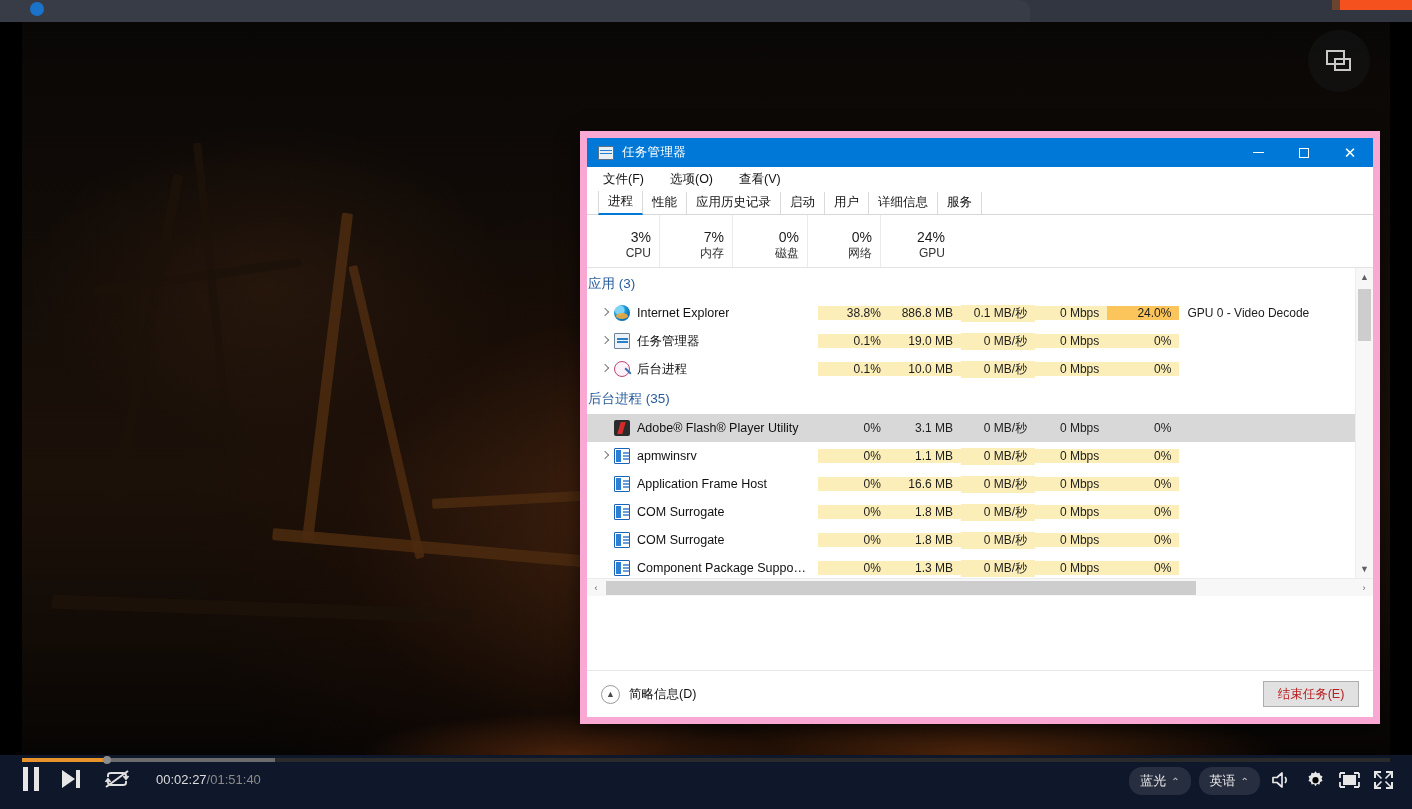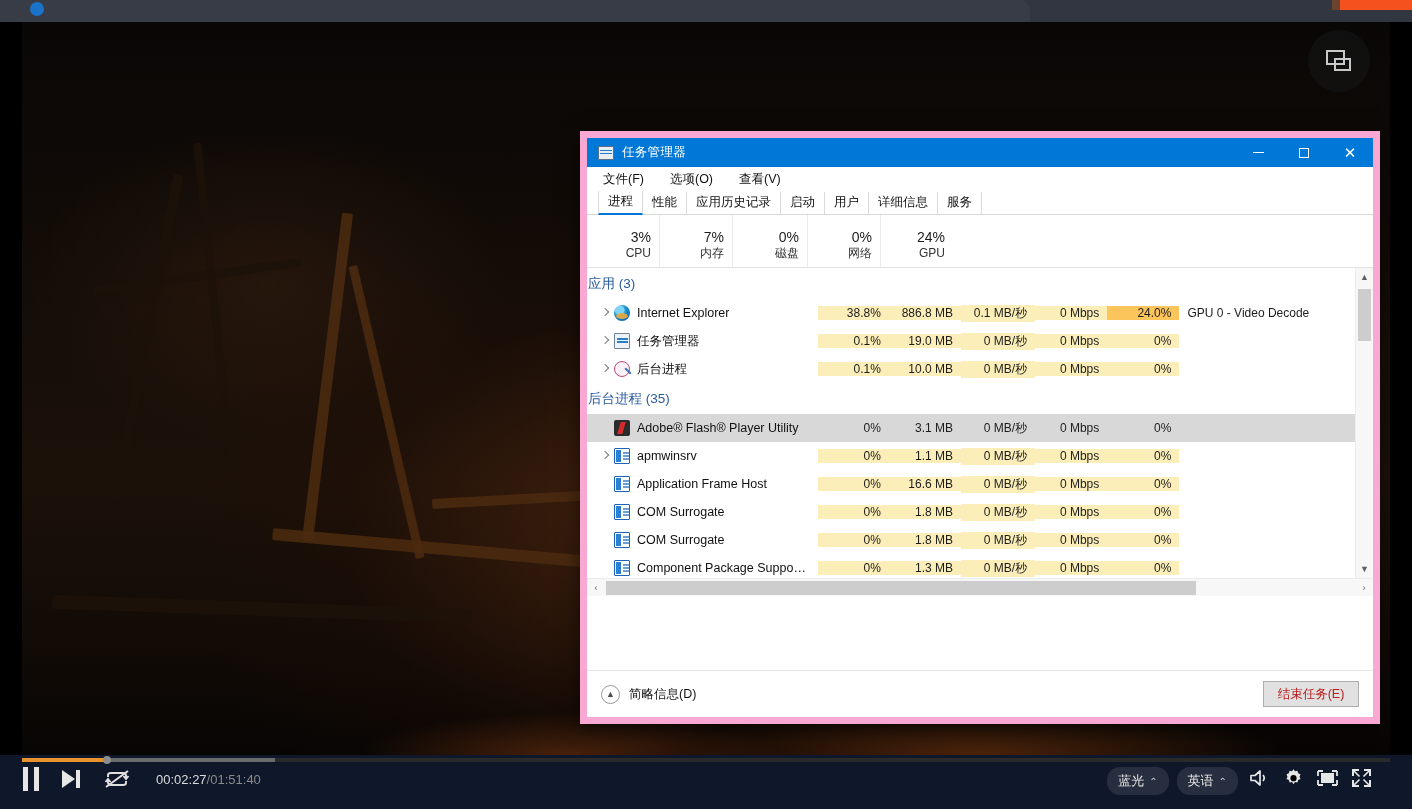--- a/index.html
+++ b/index.html
@@ -96,21 +96,21 @@
     background:#2a2a2a; cursor:pointer;
   }
   .progress-buffer { position:absolute; left:0; top:0; height:4px; width:18.5%; background:#6b6b6b; }
   .progress-played { position:absolute; left:0; top:0; height:4px; width:6.2%; background:#e8922c; }
   .progress-knob {
     position:absolute; left:6.2%; top:-2px; width:8px; height:8px; border-radius:50%;
     background:#8d8d8d; margin-left:-4px;
   }
 
   .ctrl-left { position:absolute; left:22px; top:12px; display:flex; align-items:center; gap:22px; }
-  .ctrl-right { position:absolute; right:38px; top:12px; display:flex; align-items:flex-start; gap:8px; }
+  .ctrl-right { position:absolute; right:16px; top:12px; display:flex; align-items:flex-end; gap:8px; }
 
   .ctrl-btn {
     display:flex; align-items:center; justify-content:center;
     color:#e8e8e8; cursor:pointer; background:none; border:none; padding:0;
   }
   .pause-glyph { width:18px; height:24px; position:relative; }
   .pause-glyph span { position:absolute; top:0; width:5px; height:24px; background:#e6e6e6; }
   .pause-glyph span.l { left:1px; } .pause-glyph span.r { left:12px; }
 
   .next-glyph { width:20px; height:18px; position:relative; }

